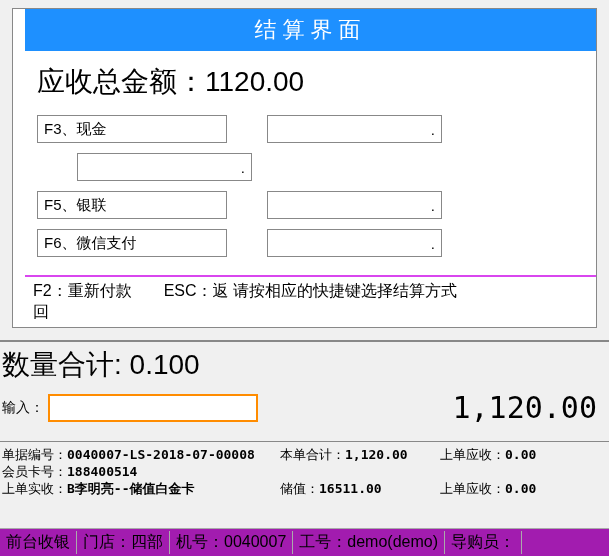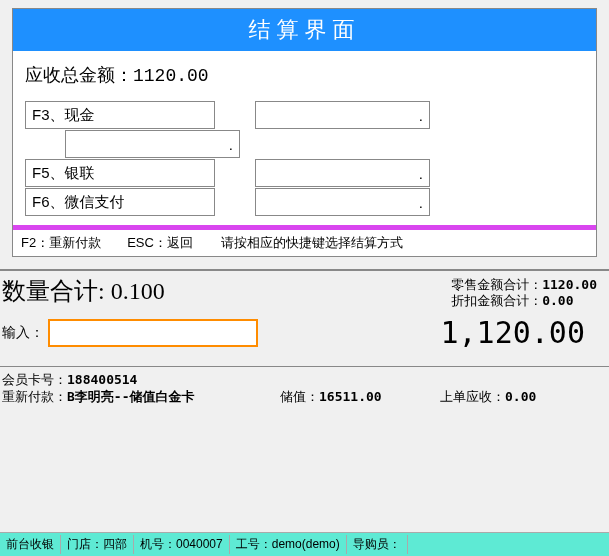--- a/index.html
+++ b/index.html
@@ -8,99 +8,100 @@
       background: #f0f0f0;
       width: 609px;
       height: 556px;
       overflow: hidden;
       font-size: 14px;
     }
     .settlement-panel {
       margin: 8px 12px 0 12px;
       background: #fff;
       border: 1px solid #888;
+      padding-left: 12px;
     }
     .panel-header {
       background: #1e90ff;
       color: #fff;
       text-align: center;
       font-size: 22px;
       padding: 6px 0;
       letter-spacing: 6px;
     }
     .amount-section {
       padding: 12px 12px 4px 12px;
     }
     .amount-row {
-      font-size: 18px;
+      font-size: 28px;
       margin-bottom: 10px;
-      font-family: Liberation Mono, monospace;
+      font-family: Liberation Sans, sans-serif;
     }
     .amount-indent {
       padding-left: 36px;
     }
     .payment-methods {
       padding: 0 12px 8px 12px;
     }
     .payment-row {
       display: flex;
       align-items: center;
-      margin-bottom: 1px;
+      margin-bottom: 10px;
     }
     .payment-label {
       width: 190px;
       border: 1px solid #888;
       padding: 4px 6px;
       background: #fff;
       font-size: 15px;
       height: 28px;
     }
     .payment-input {
       width: 175px;
       border: 1px solid #888;
       height: 28px;
       margin-left: 40px;
       padding: 2px 6px;
       font-family: inherit;
       font-size: 15px;
       text-align: right;
     }
     .panel-footer {
-      border-top: 5px solid #d946ef;
-      display: flex;
-      font-size: 13px;
+      border-top: 2px solid #d946ef;
+      display: flex;
+      font-size: 16px;
       padding: 4px 8px;
     }
     .footer-left { width: 200px; }
     .footer-right { flex: 1; }
     .divider {
       border-top: 2px solid #888;
       margin-top: 12px;
     }
     .totals-row {
       display: flex;
       align-items: flex-start;
       padding: 4px 12px 0 2px;
     }
     .qty-total {
-      font-size: 24px;
-      font-family: Liberation Serif, serif;
+      font-size: 28px;
+      font-family: Liberation Sans, sans-serif;
       flex: 1;
     }
     .summary-right {
       font-size: 13px;
       font-family: "SimSun", monospace;
       padding-top: 2px;
     }
     .summary-right div { line-height: 16px; }
     .summary-right b { font-family: monospace; }
     .input-row {
       display: flex;
       align-items: center;
-      padding: 6px 24px 0 2px;
+      padding: 6px 12px 0 2px;
     }
     .input-label { font-size: 14px; margin-right: 4px; }
     .main-input {
       width: 210px;
       height: 28px;
       border: 2px solid #ff8c00;
       background: #fff;
       padding: 2px 6px;
       font-family: inherit;
     }
@@ -120,23 +121,23 @@
       font-family: "SimSun", monospace;
     }
     .info-row { display: flex; line-height: 17px; }
     .info-col1 { width: 278px; }
     .info-col2 { width: 160px; }
     .info-col3 { flex: 1; }
     .info-label {  }
     .info-value { font-family: monospace; font-weight: bold; }
     .status-bar {
       display: flex;
-      background: #5eead4;
+      background: #a21caf;
       border-top: 1px solid #aaa;
-      font-size: 12px;
+      font-size: 16px;
       padding: 2px 0;
       position: absolute;
       bottom: 0;
       left: 0;
       right: 0;
       width: 609px;
     }
     .status-cell {
       border-right: 1px solid #aaa;
       padding: 1px 6px;
@@ -175,40 +176,41 @@
     <div class="footer-right">请按相应的快捷键选择结算方式</div>
   </div>
 </div>
 
 <div class="divider"></div>
 
 <div class="totals-row">
   <div class="qty-total">
     <span>数量合计:</span> <span>0.100</span>
   </div>
-  <div class="summary-right">
-    <div><span>零售金额合计：</span><b>1120.00</b></div>
-    <div><span>折扣金额合计：</span><b>0.00</b></div>
-  </div>
 </div>
 
 <div class="input-row">
   <span class="input-label">输入：</span>
   <input class="main-input" value="" style="">
   <div class="grand-total">1,120.00</div>
 </div>
 
 <div class="divider2"></div>
 
 <div class="info-section">
   <div class="info-row">
+    <div class="info-col1"><span class="info-label">单据编号：</span><span class="info-value">0040007-LS-2018-07-00008</span></div>
+    <div class="info-col2"><span class="info-label">本单合计：</span><span class="info-value">1,120.00</span></div>
+    <div class="info-col3"><span class="info-label">上单应收：</span><span class="info-value">0.00</span></div>
+  </div>
+  <div class="info-row">
     <div class="info-col1"><span class="info-label">会员卡号：</span><span class="info-value">188400514</span></div>
   </div>
   <div class="info-row">
-    <div class="info-col1"><span class="info-label">重新付款：</span><span class="info-value">B李明亮--储值白金卡</span></div>
+    <div class="info-col1"><span class="info-label">上单实收：</span><span class="info-value">B李明亮--储值白金卡</span></div>
     <div class="info-col2"><span class="info-label">储值：</span><span class="info-value">16511.00</span></div>
     <div class="info-col3"><span class="info-label">上单应收：</span><span class="info-value">0.00</span></div>
   </div>
 </div>
 
 <div class="status-bar">
   <div class="status-cell">前台收银</div>
   <div class="status-cell"><span>门店：</span><span>四部</span></div>
   <div class="status-cell"><span>机号：</span><span>0040007</span></div>
   <div class="status-cell"><span>工号：</span><span>demo(demo)</span></div>

